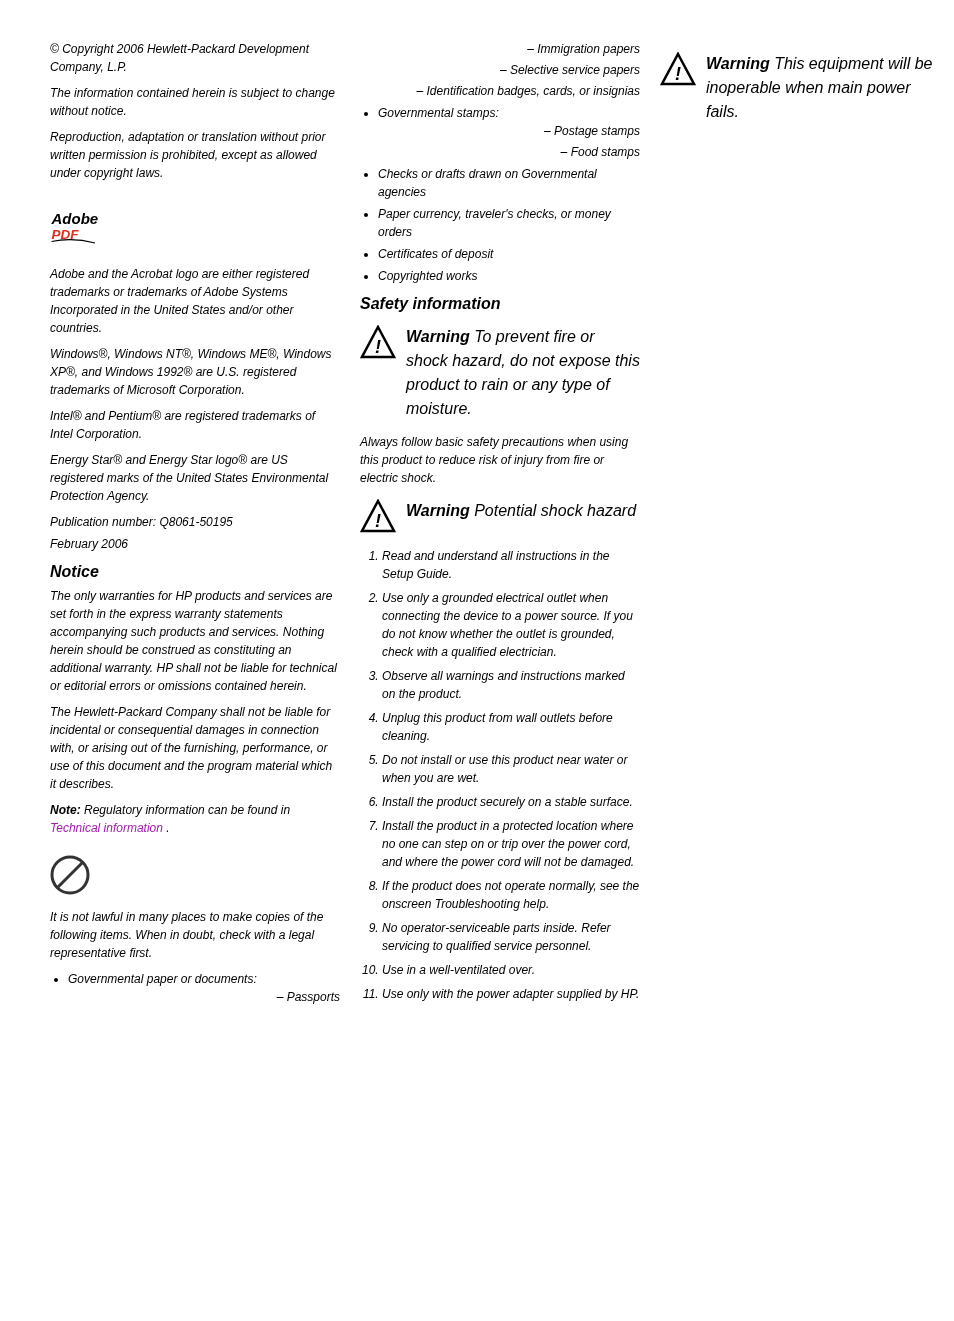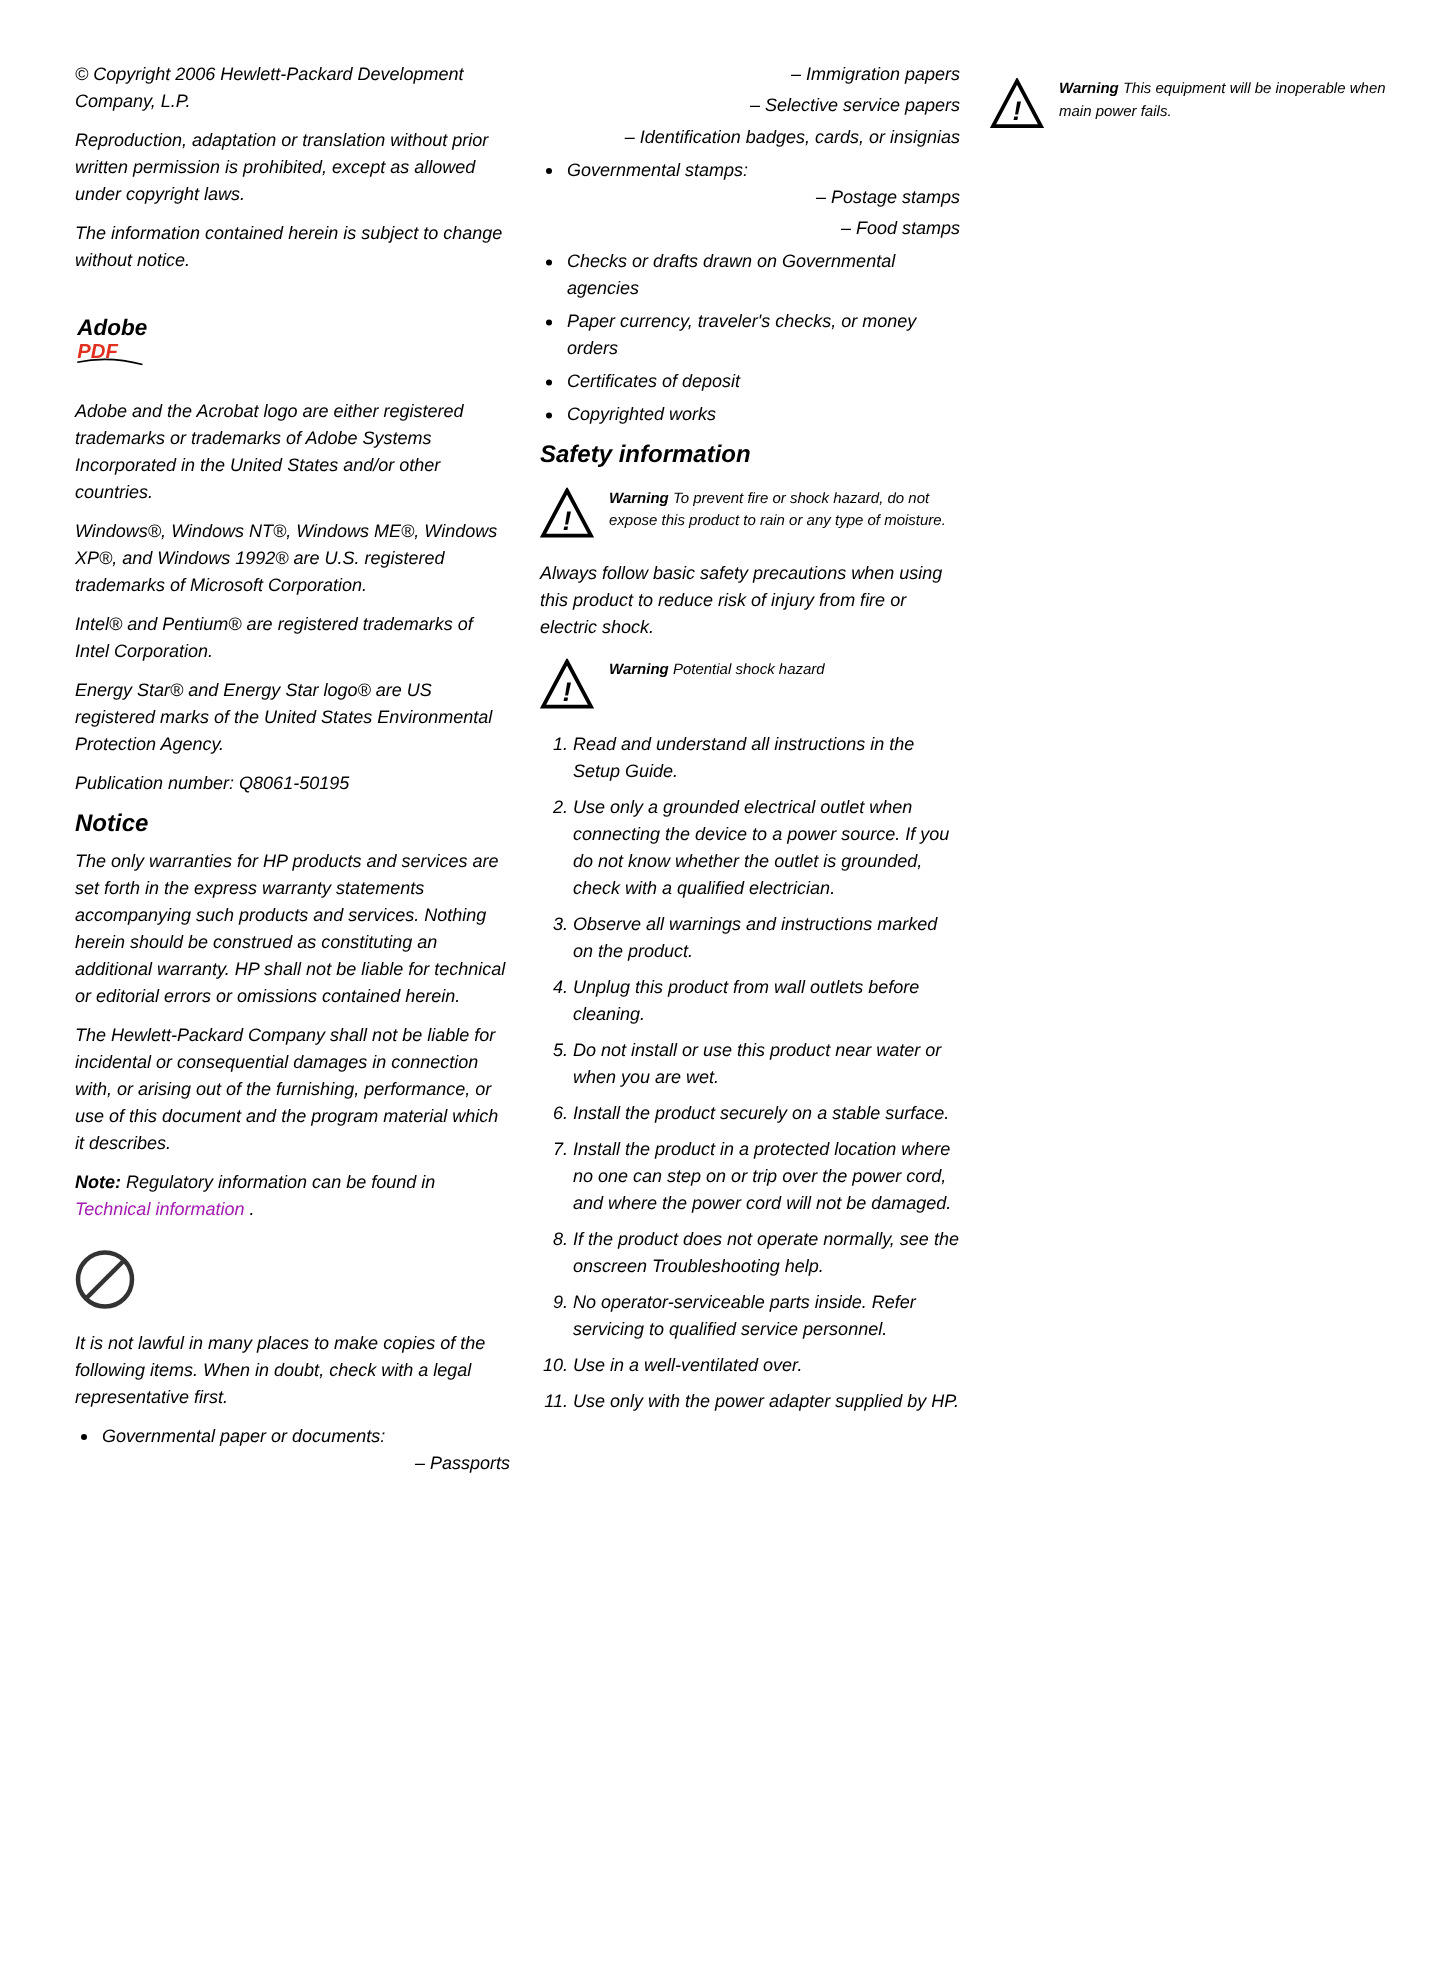--- a/index.html
+++ b/index.html
@@ -72,21 +72,21 @@
       align-items: flex-start;
       gap: 10px;
       margin: 12px 0;
     }
     .warning-icon {
       flex-shrink: 0;
       width: 36px;
       height: 36px;
     }
     .warning-text {
-      font-size: 10px;
+      font-size: 16px;
       line-height: 1.5;
     }
     .warning-text strong {
       font-weight: bold;
     }
     .no-symbol {
       width: 40px;
       height: 40px;
       margin: 10px 0;
     }
@@ -94,38 +94,39 @@
     .note-bold { font-weight: bold; }
     .pub-info { margin-top: 6px; margin-bottom: 4px; }
   </style>
 </head>
 <body>
 
 <div class="page-layout">
 
   <div class="col1">
     <p>© Copyright 2006 Hewlett-Packard Development Company, L.P.</p>
+    <p>The information contained herein is subject to change without notice.</p>
     <p>Reproduction, adaptation or translation without prior written permission is prohibited, except as allowed under copyright laws.</p>
-    <p>The information contained herein is subject to change without notice.</p>
 
     <div class="adobe-logo">
       <svg viewBox="0 0 120 60" xmlns="http://www.w3.org/2000/svg" width="120" height="60">
 
         <text x="2" y="32" font-family="Arial" font-size="20" font-weight="bold" fill="#000">Adobe</text>
         <text x="2" y="52" font-family="Arial" font-size="18" font-weight="bold" fill="#e03020">PDF</text>
 
         <path d="M 2 56 Q 30 50 60 58" stroke="#000" stroke-width="1.5" fill="none"></path>
       </svg>
     </div>
 
     <p>Adobe and the Acrobat logo are either registered trademarks or trademarks of Adobe Systems Incorporated in the United States and/or other countries.</p>
     <p>Windows®, Windows NT®, Windows ME®, Windows XP®, and Windows 1992® are U.S. registered trademarks of Microsoft Corporation.</p>
     <p>Intel® and Pentium® are registered trademarks of Intel Corporation.</p>
     <p>Energy Star® and Energy Star logo® are US registered marks of the United States Environmental Protection Agency.</p>
     <p class="pub-info">Publication number: Q8061-50195</p>
+    <p>February 2006</p>
 
     <div class="section-title">Notice</div>
     <p>The only warranties for HP products and services are set forth in the express warranty statements accompanying such products and services. Nothing herein should be construed as constituting an additional warranty. HP shall not be liable for technical or editorial errors or omissions contained herein.</p>
     <p>The Hewlett-Packard Company shall not be liable for incidental or consequential damages in connection with, or arising out of the furnishing, performance, or use of this document and the program material which it describes.</p>
     <p>
       <span class="note-bold">Note:</span>
       <span> Regulatory information can be found in </span>
       <a href="#">Technical information</a>
       <span>.</span>
     </p>

